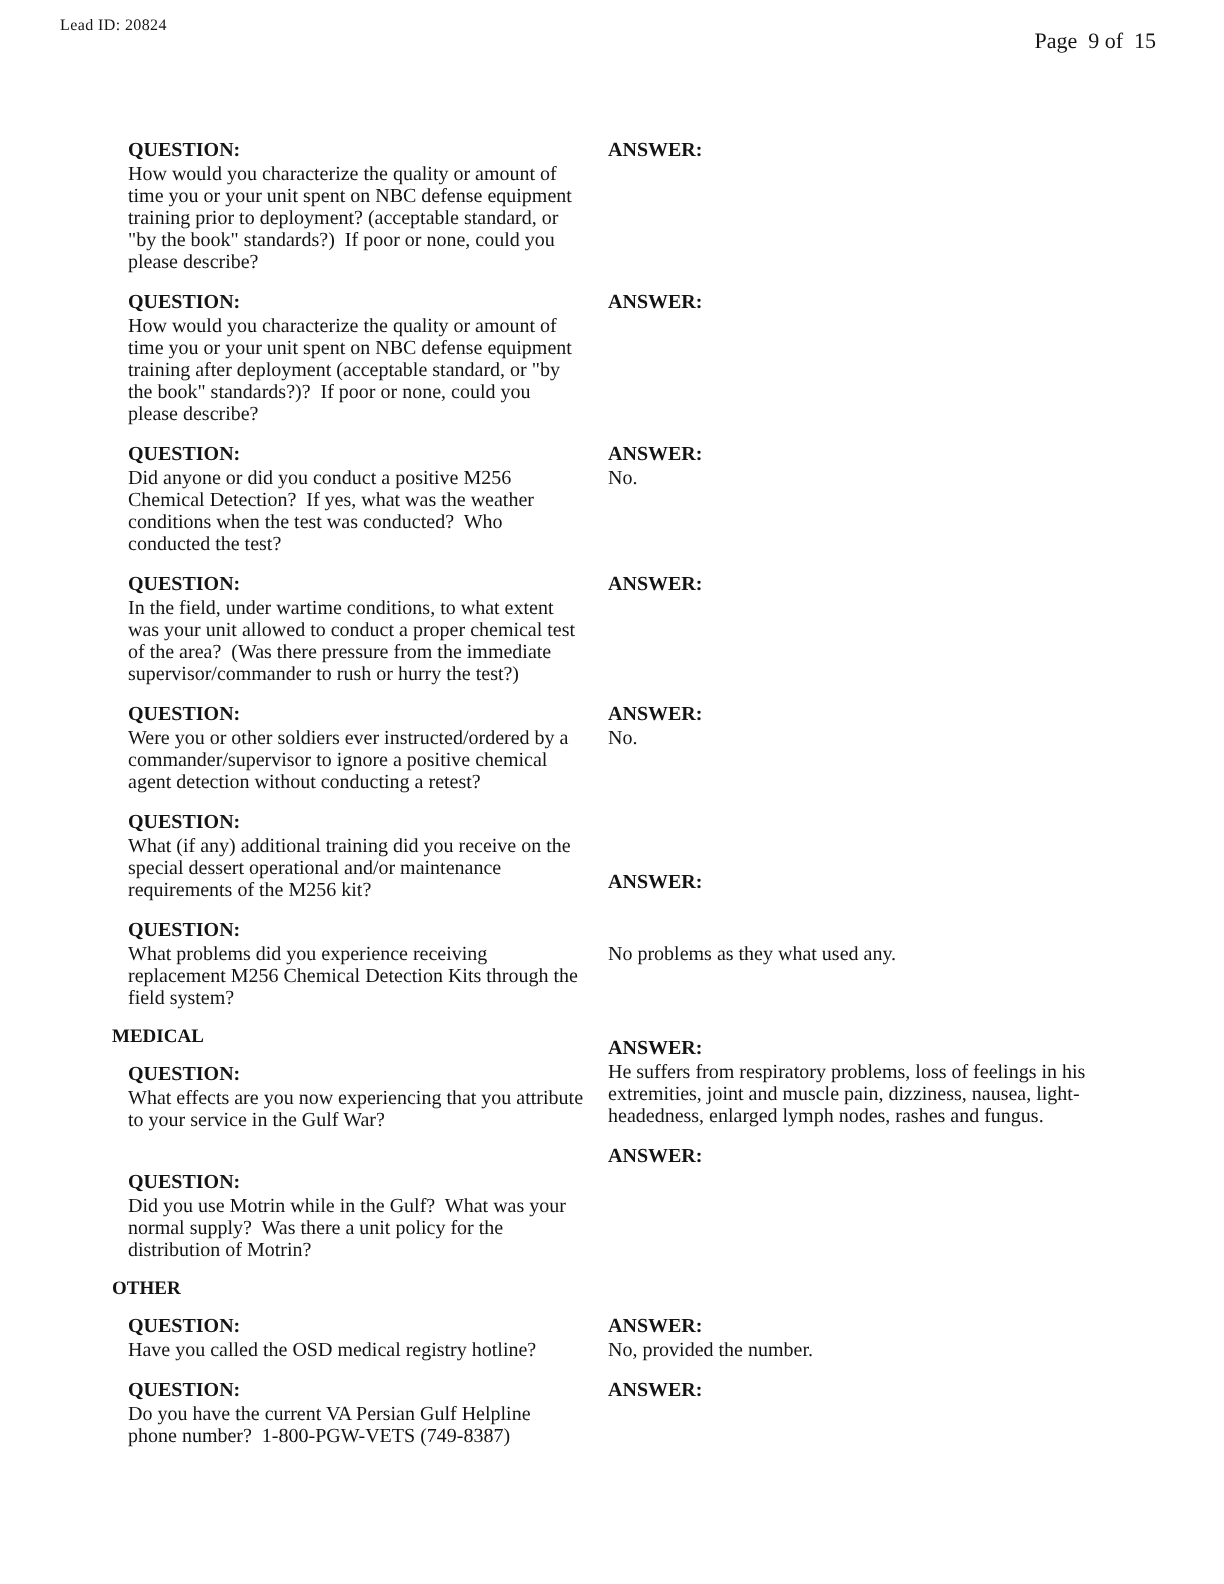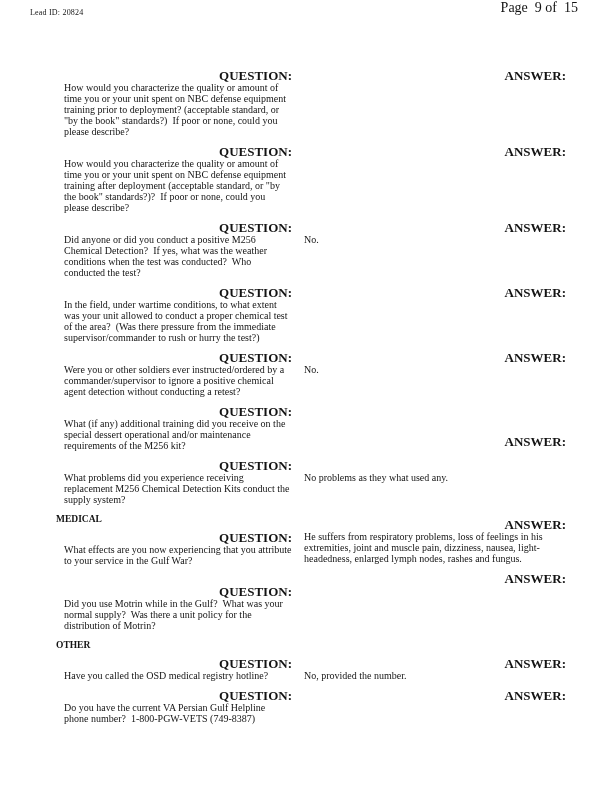--- a/index.html
+++ b/index.html
@@ -16,40 +16,39 @@
   }
   .lead-id {
     position: absolute;
     top: 8px;
     left: 30px;
     font-size: 8px;
     letter-spacing: 0.2px;
   }
   .page-num {
     position: absolute;
-    top: 0;
+    top: 15px;
     right: 34px;
-    font-size: 14px;
+    font-size: 11px;
     white-space: pre;
   }
   .content {
     position: absolute;
     top: 70px;
     left: 64px;
     right: 46px;
   }
   .qa-row { display: flex; margin-bottom: 9px; }
   .q-col { flex: 0 0 240px; padding-right: 12px; }
   .a-col { flex: 1; min-width: 0; }
   .label {
     font-weight: bold;
-    font-size: 13px;
+    font-size: 10px;
     line-height: 11px;
     margin-bottom: 1px;
-    text-align: right;
   }
   .q-text, .a-text {
     font-size: 10px;
     line-height: 11px;
     white-space: pre-wrap;
   }
   .section-heading {
     font-weight: bold;
     font-size: 9.5px;
     line-height: 11px;
@@ -133,21 +132,21 @@
       </div>
       <div class="a-col">
         <div class="label label-low">ANSWER:</div>
         <div class="a-text"></div>
       </div>
     </div>
 
     <div class="qa-row">
       <div class="q-col">
         <div class="label">QUESTION:</div>
-        <div class="q-text">What problems did you experience receiving replacement M256 Chemical Detection Kits conduct the supply system?</div>
+        <div class="q-text">What problems did you experience receiving replacement M256 Chemical Detection Kits through the field system?</div>
       </div>
       <div class="a-col no-label">
         <div class="a-text">No problems as they what used any.</div>
       </div>
     </div>
 
     <div class="section-heading">MEDICAL</div>
 
     <div class="qa-row">
       <div class="q-col">

